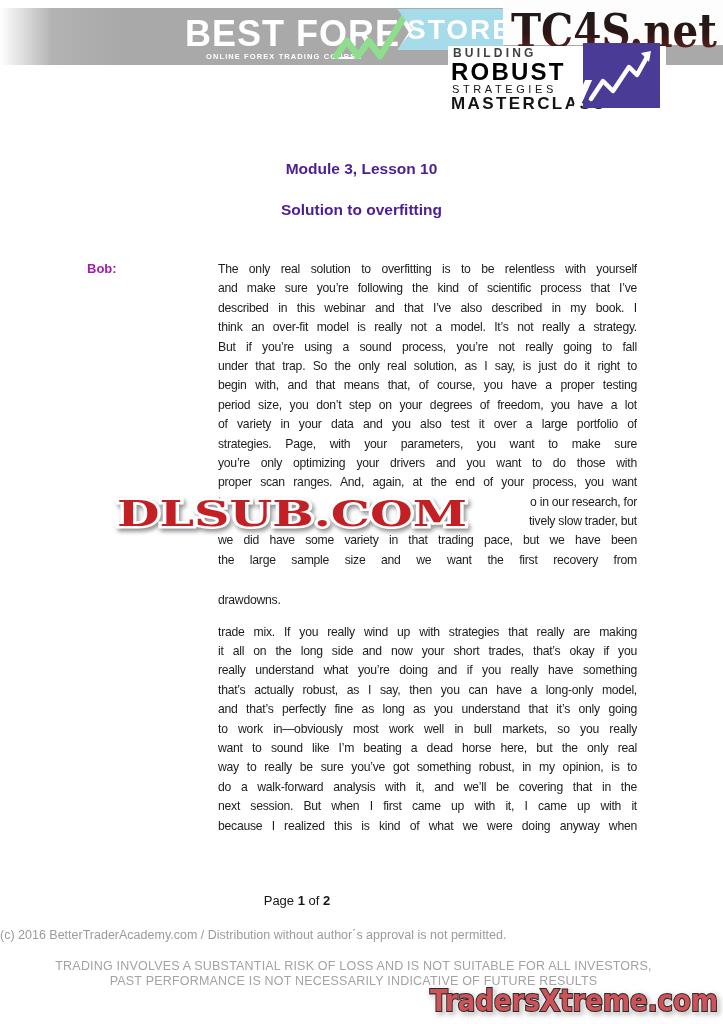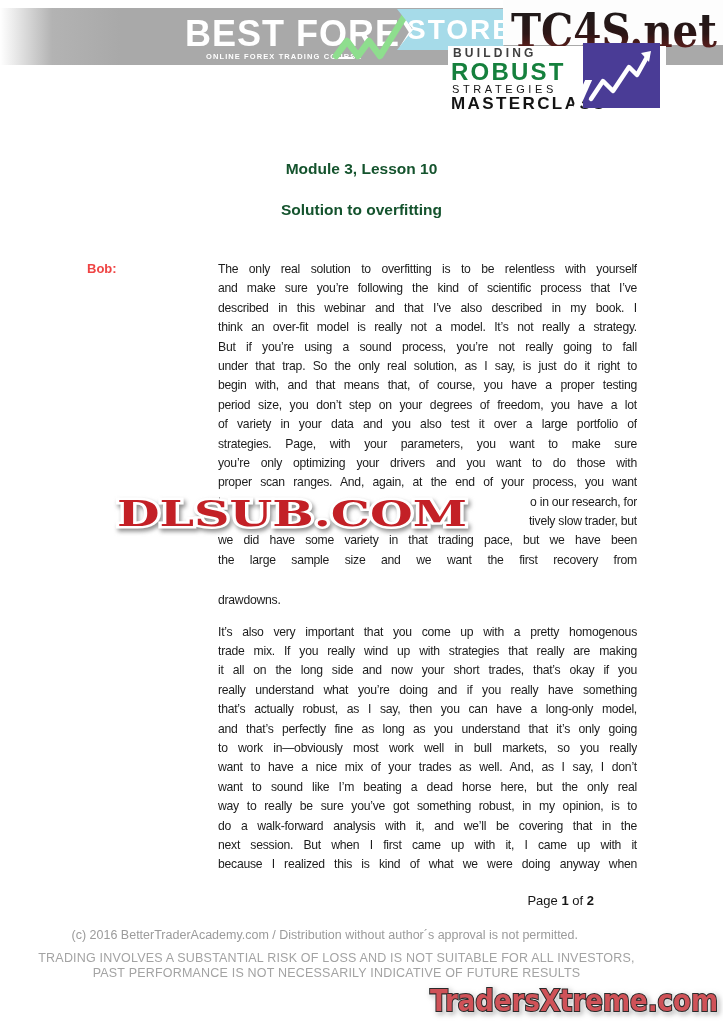--- a/index.html
+++ b/index.html
@@ -34,52 +34,52 @@
   }
   #store-banner span{
     font-size:28px;font-weight:bold;color:#ffffff;letter-spacing:2px;padding-left:10px;
   }
   
   #tc4s-box{position:absolute;left:503px;top:0;width:220px;height:45px;background:#fdfdfd;}
   #tc4s-svg{position:absolute;left:508px;top:0;}
   
   #brs-box{position:absolute;left:448px;top:46px;width:218px;height:70px;background:#ffffff;}
   #brs-line1{position:absolute;left:453px;top:46px;font-size:12px;font-weight:bold;color:#404040;letter-spacing:3.2px;}
-  #brs-line2{position:absolute;left:451px;top:58px;font-size:24px;font-weight:bold;color:#15803d;letter-spacing:2.2px;}
+  #brs-line2{position:absolute;left:451px;top:58px;font-size:24px;font-weight:bold;color:#000000;letter-spacing:2.2px;}
   #brs-line3{position:absolute;left:452px;top:83px;font-size:11px;font-weight:500;color:#141414;letter-spacing:3.6px;}
   #brs-line4{position:absolute;left:451px;top:94px;font-size:17px;font-weight:bold;color:#141414;letter-spacing:2.4px;}
   #brs-square{position:absolute;left:583px;top:43px;width:77px;height:65px;background:#4a3c96;}
   #brs-slash{position:absolute;left:578px;top:80px;width:7px;height:32px;background:#ffffff;transform:skewX(-24deg);}
   
   .doc-title{
     position:absolute;left:0;width:723px;text-align:center;
-    font-size:15.5px;font-weight:bold;color:#14532d;
+    font-size:15.5px;font-weight:bold;color:#4c1d95;
   }
   #title1{top:160px;}
   #title2{top:201px;}
   
-  #speaker{position:absolute;left:87px;top:261px;font-size:13px;font-weight:bold;color:#ef4444;}
+  #speaker{position:absolute;left:87px;top:261px;font-size:13px;font-weight:bold;color:#a21caf;}
   #transcript{position:absolute;left:218px;top:260px;width:419px;font-size:12.2px;color:#1c1c1c;letter-spacing:-0.25px;}
   .paragraph{margin:0;}
   .paragraph + .paragraph{margin-top:12px;}
   .tline{
     height:19.4px;line-height:19.4px;width:100%;
     text-align:justify;text-align-last:justify;
     white-space:nowrap;overflow:hidden;
   }
   .tline.noj{text-align-last:left;margin-top:21px;}
   .tline.split{display:flex;justify-content:space-between;}
   
   #dlsub-svg{position:absolute;left:108px;top:487px;}
   #tx-svg{position:absolute;left:424px;top:980px;}
   
-  #page-label{position:absolute;left:0;top:893px;width:594px;text-align:right;font-size:13px;color:#161616;}
+  #page-label{position:absolute;left:0;top:893px;width:594px;text-align:center;font-size:13px;color:#161616;}
   #page-label b{font-weight:bold;}
-  #copyright{position:absolute;left:0;top:928px;width:578px;text-align:right;font-size:12.5px;color:#9b9b9b;}
-  .disclaimer{position:absolute;left:0;width:673px;text-align:center;font-size:12.5px;color:#a3a3a3;letter-spacing:0.2px;}
+  #copyright{position:absolute;left:0;top:928px;width:578px;text-align:left;font-size:12.5px;color:#9b9b9b;}
+  .disclaimer{position:absolute;left:17px;width:673px;text-align:center;font-size:12.5px;color:#a3a3a3;letter-spacing:0.2px;margin-top:8px;}
   #disclaimer1{top:951px;}
   #disclaimer2{top:966px;}
 </style>
 </head>
 <body>
 
 <div id="page">
 
   <div id="banner"></div>
 
@@ -144,28 +144,26 @@
         </div>
         <div class="tline split">
           <span>e</span>
           <span>tively slow trader, but</span>
         </div>
         <div class="tline">we did have some variety in that trading pace, but we have been</div>
         <div class="tline">the large sample size and we want the first recovery from</div>
         <div class="tline noj">drawdowns.</div>
       </div>
       <div class="paragraph">
-        <div class="tline">It’s also very important that you come up with a pretty homogenous</div>
         <div class="tline">trade mix. If you really wind up with strategies that really are making</div>
         <div class="tline">it all on the long side and now your short trades, that’s okay if you</div>
         <div class="tline">really understand what you’re doing and if you really have something</div>
         <div class="tline">that’s actually robust, as I say, then you can have a long-only model,</div>
         <div class="tline">and that’s perfectly fine as long as you understand that it’s only going</div>
         <div class="tline">to work in—obviously most work well in bull markets, so you really</div>
-        <div class="tline">want to have a nice mix of your trades as well. And, as I say, I don’t</div>
         <div class="tline">want to sound like I’m beating a dead horse here, but the only real</div>
         <div class="tline">way to really be sure you’ve got something robust, in my opinion, is to</div>
         <div class="tline">do a walk-forward analysis with it, and we’ll be covering that in the</div>
         <div class="tline">next session. But when I first came up with it, I came up with it</div>
         <div class="tline">because I realized this is kind of what we were doing anyway when</div>
       </div>
     </div>
 
   <svg id="dlsub-svg" width="368" height="52" viewBox="0 0 368 52" style="filter:drop-shadow(2px 3px 2px rgba(110,110,110,0.75));">
     <text x="184" y="39" text-anchor="middle" font-family="DejaVu Serif, serif" font-weight="bold" font-size="36" fill="#c32026" stroke="#ffffff" stroke-width="5" paint-order="stroke" textLength="350" lengthAdjust="spacingAndGlyphs">DLSUB.COM</text>

